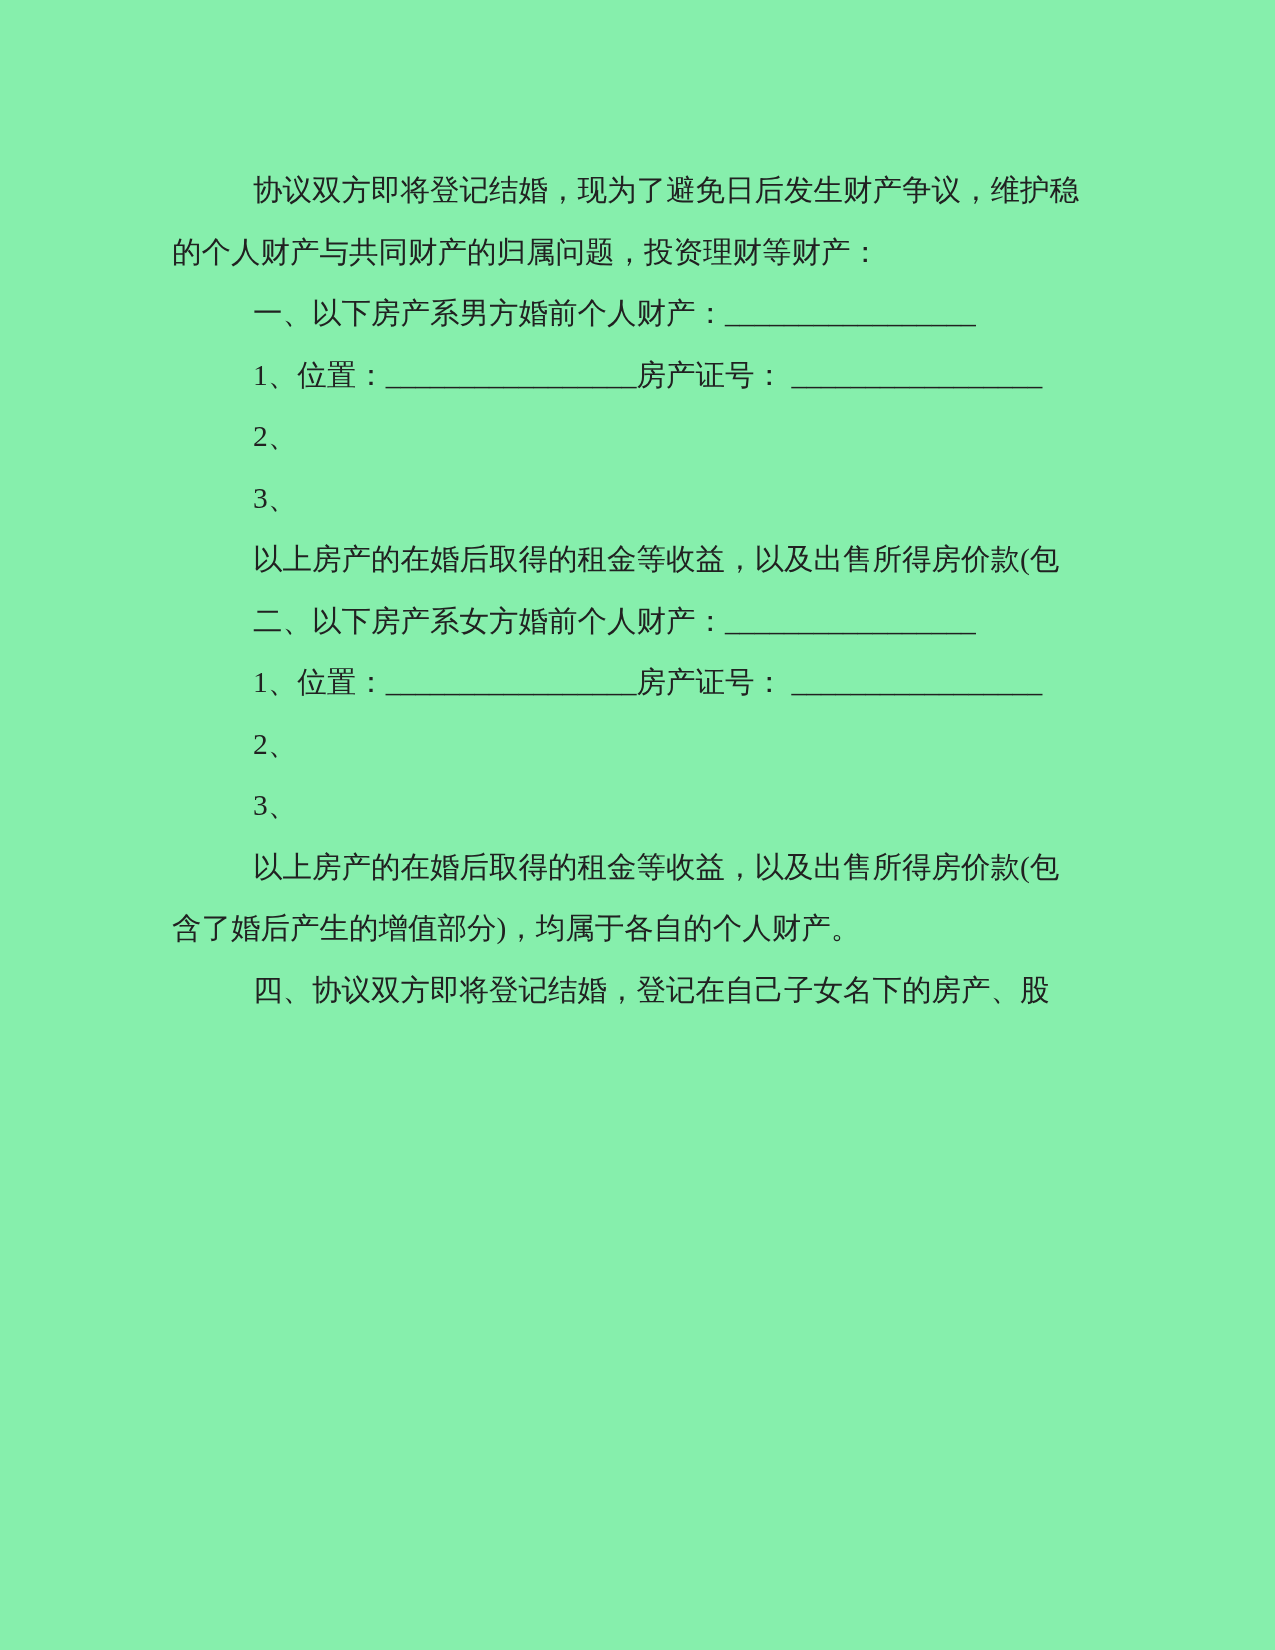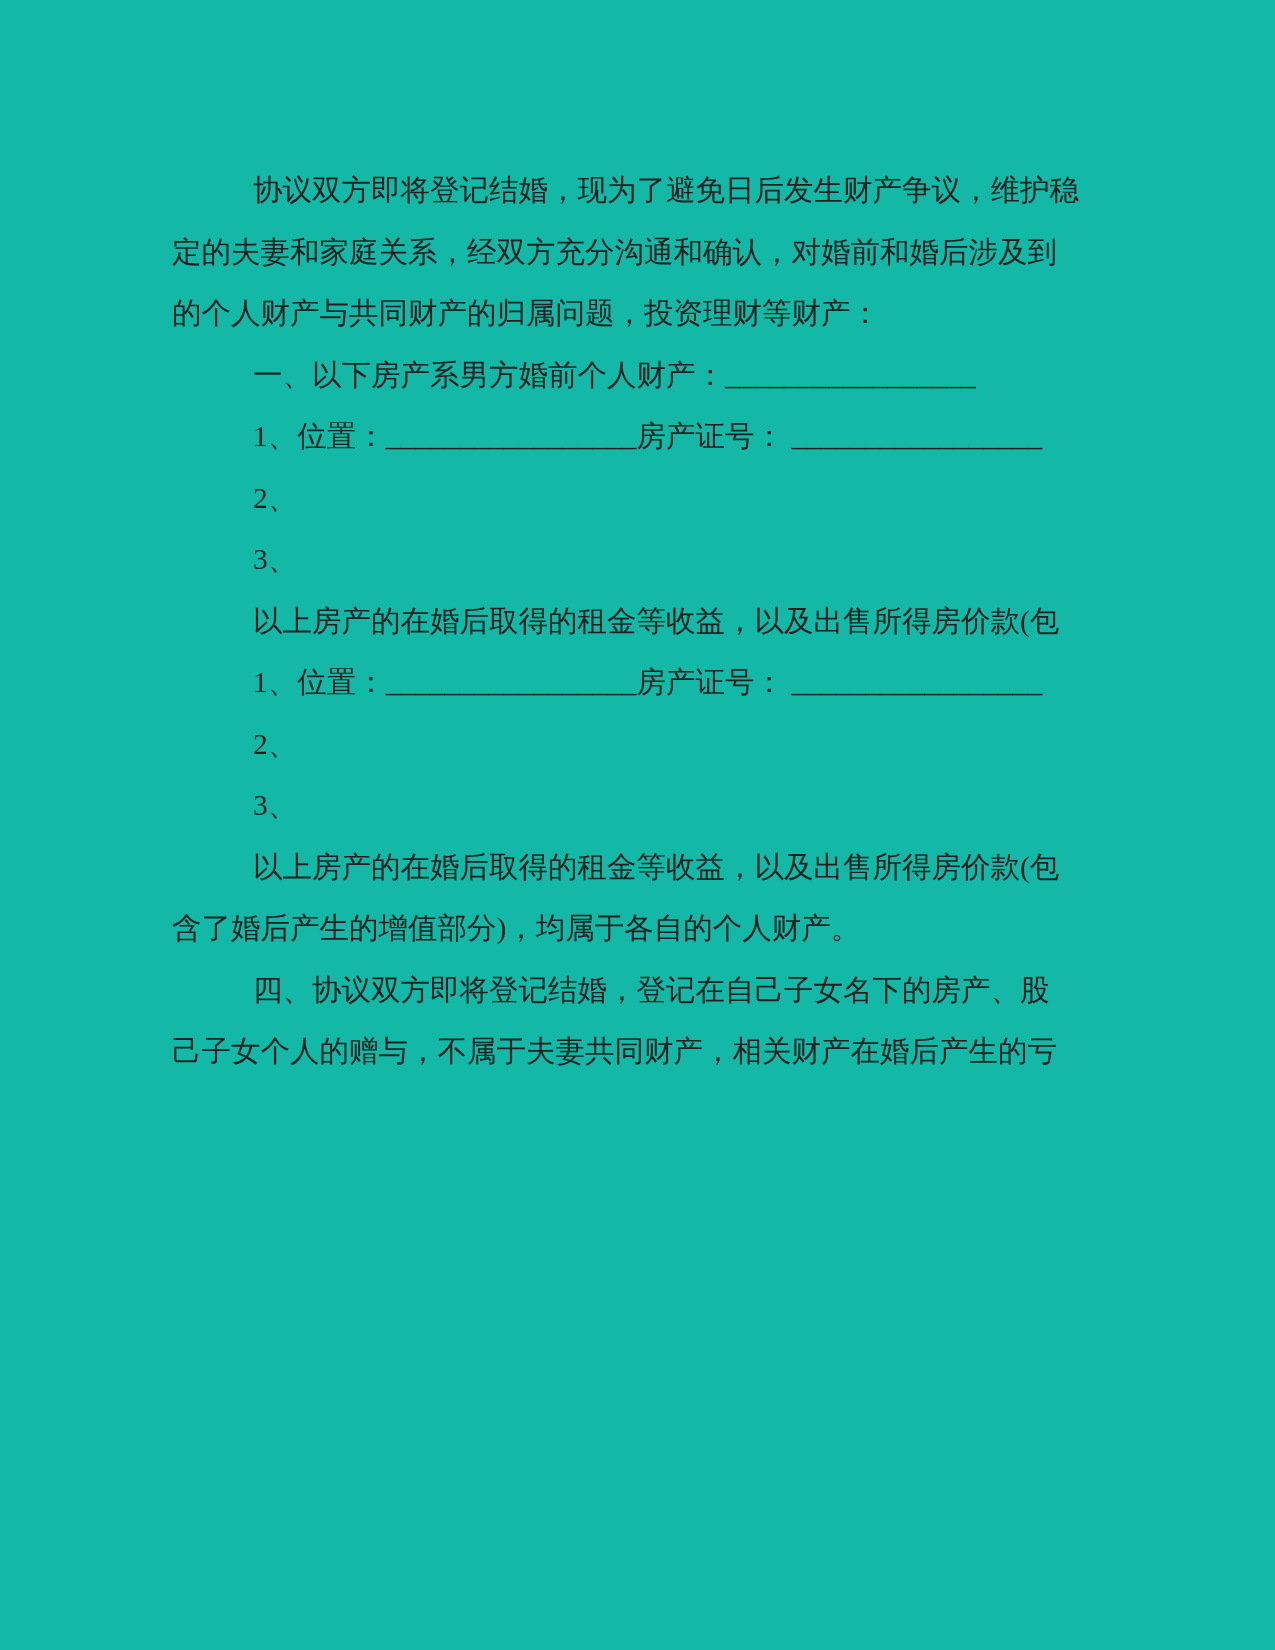--- a/index.html
+++ b/index.html
@@ -4,21 +4,21 @@
 <style>
   html, body {
     margin: 0;
     padding: 0;
     background: #ffffff;
   }
   .page {
     position: relative;
     width: 1275px;
     height: 1650px;
-    background: #14b8a6;
+    background: #86efac;
     overflow: hidden;
     font-family: "Liberation Serif", "DejaVu Serif", serif;
   }
   .doc {
     position: absolute;
     top: 160px;
     left: 172px;
     width: 940px;
     color: #212121;
     font-size: 29.5px;
@@ -32,28 +32,27 @@
   .doc-line.indent {
     padding-left: 81px;
   }
 </style>
 </head>
 <body>
 
 <div class="page">
   <div class="doc" style="color: rgb(33, 33, 33);">
       <div class="doc-line indent">协议双方即将登记结婚，现为了避免日后发生财产争议，维护稳</div>
-      <div class="doc-line">定的夫妻和家庭关系，经双方充分沟通和确认，对婚前和婚后涉及到</div>
       <div class="doc-line">的个人财产与共同财产的归属问题，投资理财等财产：</div>
       <div class="doc-line indent">一、以下房产系男方婚前个人财产：_________________</div>
       <div class="doc-line indent">1、位置：_________________房产证号： _________________</div>
       <div class="doc-line indent">2、</div>
       <div class="doc-line indent">3、</div>
       <div class="doc-line indent">以上房产的在婚后取得的租金等收益，以及出售所得房价款(包</div>
+      <div class="doc-line indent">二、以下房产系女方婚前个人财产：_________________</div>
       <div class="doc-line indent">1、位置：_________________房产证号： _________________</div>
       <div class="doc-line indent">2、</div>
       <div class="doc-line indent">3、</div>
       <div class="doc-line indent">以上房产的在婚后取得的租金等收益，以及出售所得房价款(包</div>
       <div class="doc-line">含了婚后产生的增值部分)，均属于各自的个人财产。</div>
       <div class="doc-line indent">四、协议双方即将登记结婚，登记在自己子女名下的房产、股</div>
-      <div class="doc-line">己子女个人的赠与，不属于夫妻共同财产，相关财产在婚后产生的亏</div>
     </div>
 </div>
 
 </body></html>

